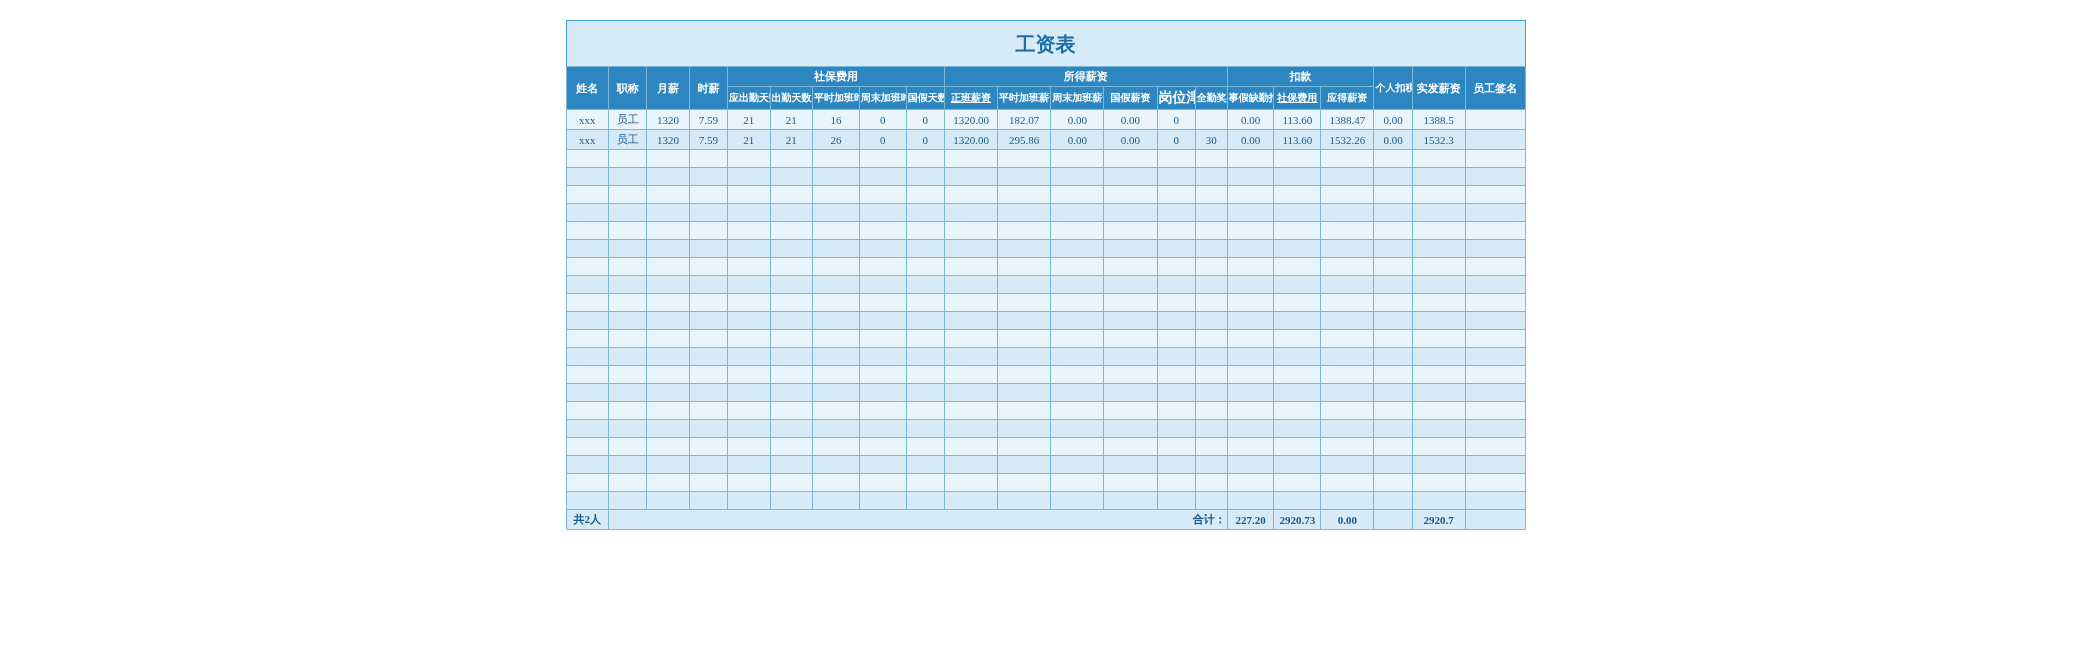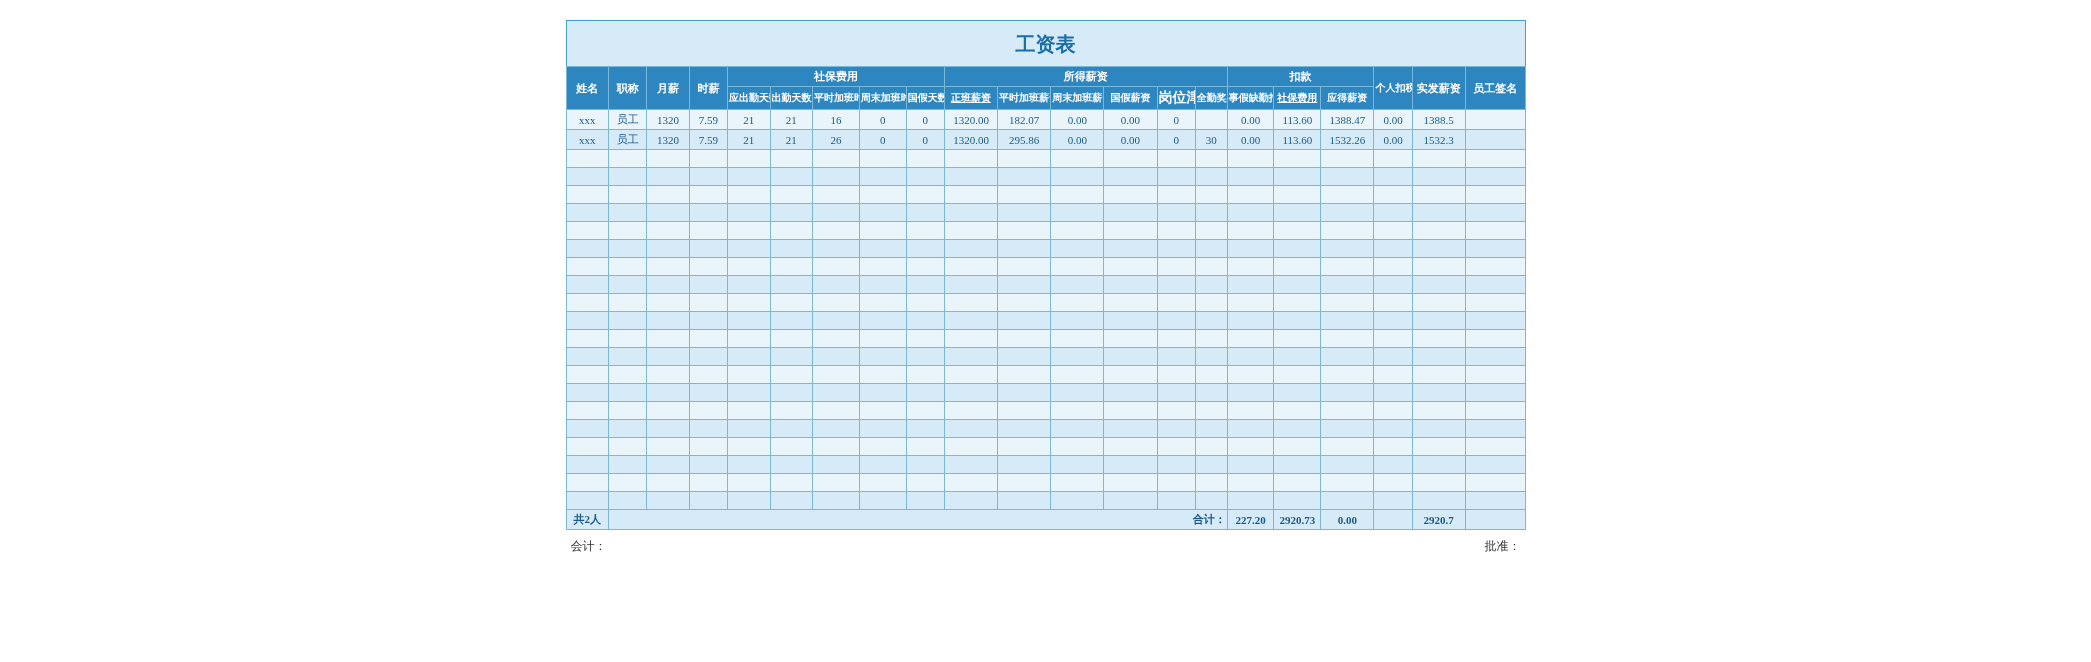--- a/index.html
+++ b/index.html
@@ -671,17 +671,13 @@
         <td colspan="14" style="text-align:right; font-weight:bold;">合计：</td>
         <td>227.20</td>
         <td>2920.73</td>
         <td>0.00</td>
         <td></td>
         <td>2920.7</td>
         <td></td>
       </tr>
     </tfoot>
   </table>
-  <div class="bottom-notes">
-    <span>会计：</span>
-    <span>批准：</span>
-  </div>
 </div>
 
 </body></html>

